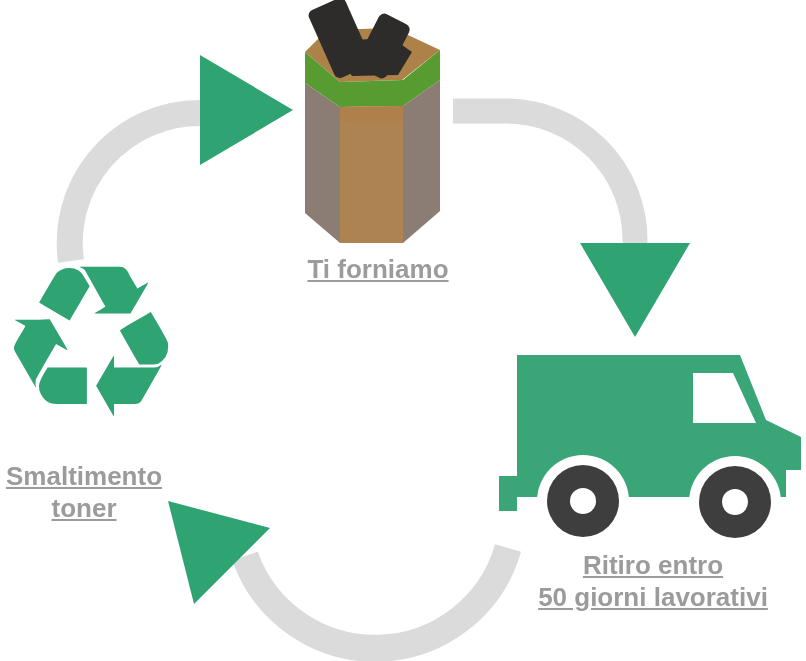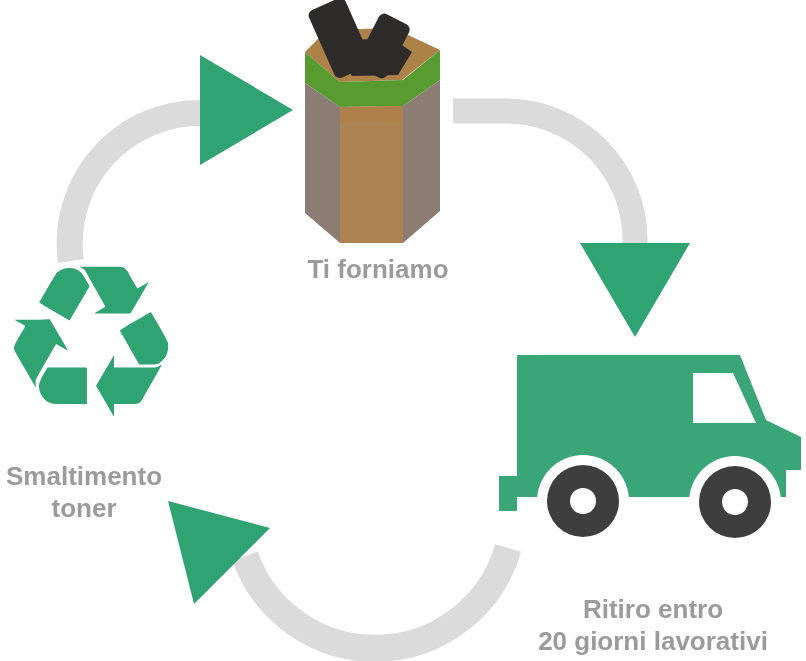--- a/index.html
+++ b/index.html
@@ -12,23 +12,24 @@
   }
   .art{position:absolute;left:0;top:0;}
   .label{
     position:absolute;
     color:#9b9b9b;
     font-weight:bold;
     font-size:26px;
     line-height:32px;
     text-align:center;
     white-space:nowrap;
+    text-decoration:underline;
   }
   .label-ecobox{left:268px;top:253px;width:220px;}
-  .label-pickup{left:500px;top:549px;width:306px;margin-top:44px;}
+  .label-pickup{left:500px;top:549px;width:306px;}
   .label-disposal{left:-6px;top:460px;width:180px;}
   .recycle{
     position:absolute;
     left:-14px;top:237px;
     width:210px;
     text-align:center;
     font-family:"DejaVu Sans", sans-serif;
     font-size:212px;
     line-height:212px;
     color:#2fa372;
@@ -94,21 +95,21 @@
   </svg>
 
   <div class="recycle">♻</div>
 
   <div class="label label-ecobox">
     <div>Ti forniamo</div>
   </div>
 
   <div class="label label-pickup">
     <div>Ritiro entro</div>
-    <div>20 giorni lavorativi</div>
+    <div>50 giorni lavorativi</div>
   </div>
 
   <div class="label label-disposal">
     <div>Smaltimento</div>
     <div>toner</div>
   </div>
 
 </div>
 
 </body></html>

